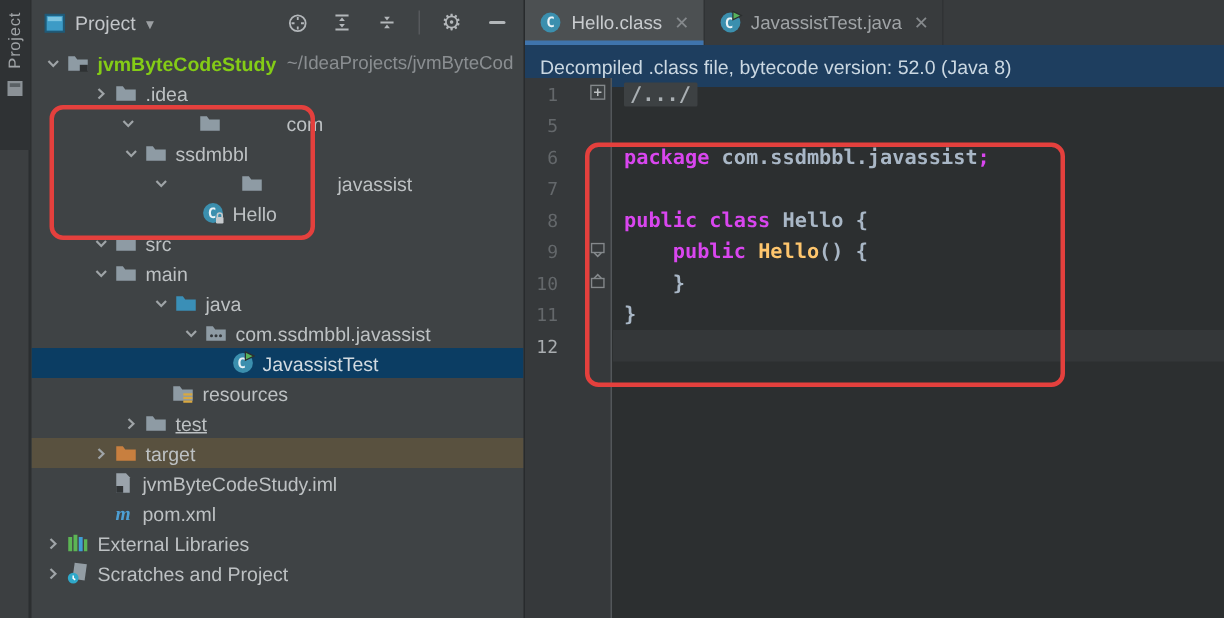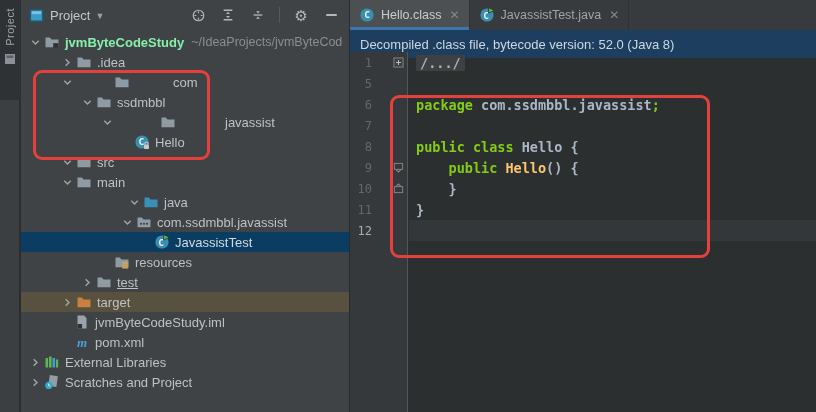--- a/index.html
+++ b/index.html
@@ -27,21 +27,21 @@
 
   
   .tree{position:absolute;top:30px;left:0;right:0;bottom:0;padding-top:2px;overflow:hidden;}
   .trow{height:20px;display:flex;align-items:center;font-size:13px;color:#bdc1c3;white-space:nowrap;cursor:pointer;overflow:hidden;}
   .trow.selected{background:#0b3d63;color:#d2dae0;}
   .trow.excluded{background:#59513f;}
   .tchev{width:16px;flex:0 0 16px;height:16px;display:flex;align-items:center;justify-content:center;}
   .tchev-pad{width:14px;flex:0 0 14px;}
   .ticon{width:16px;flex:0 0 16px;height:16px;margin:0 5px 0 1px;display:flex;align-items:center;justify-content:center;}
   .ticon svg{display:block}
-  .tlabel.bold{font-weight:bold;color:#86efac;}
+  .tlabel.bold{font-weight:bold;color:#84cc16;}
   .tpath{color:#8a8e91;margin-left:7px;font-size:12.5px;}
 
   
   .editor{position:absolute;left:350px;top:0;right:0;bottom:0;background:#2c2f30;}
   .tabbar{height:30px;background:#383b3d;display:flex;align-items:stretch;}
   .tab{position:relative;display:flex;align-items:center;gap:6px;padding:0 9px;font-size:12.5px;color:#a0a4a7;cursor:pointer;border-right:1px solid #303335;}
   .tab .ticon{margin:0}
   .tab.active{background:#4c5052;color:#c9cccf;}
   .tab.active::after{content:"";position:absolute;left:0;right:0;bottom:0;height:3px;background:#3f74ad;}
   .tab-close{color:#85898c;font-size:12px;margin-left:2px;line-height:1;}
@@ -49,21 +49,21 @@
 
   .ebody{position:absolute;top:52px;left:0;right:0;bottom:0;}
   .gutterbg{position:absolute;left:0;top:0;bottom:0;width:58px;background:#36393b;border-right:1px solid #53575a;}
   .lines{position:relative;}
   .cline{height:21px;display:flex;align-items:center;font-family:"DejaVu Sans Mono",monospace;font-size:13.5px;font-weight:bold;}
   .cline.current{background:linear-gradient(to right,transparent 59px,#343739 59px);}
   .lnum{width:22px;flex:0 0 22px;text-align:right;color:#64686b;font-size:12px;font-weight:normal;}
   .cline.current .lnum{color:#a9adb0;}
   .foldcol{width:36px;flex:0 0 36px;height:100%;display:flex;align-items:center;justify-content:flex-end;padding-right:4px;}
   .ctext{padding-left:8px;color:#A9B7C6;white-space:pre;}
-  .tok-kw{color:#84cc16;}
+  .tok-kw{color:#d946ef;}
   .tok-ctor{color:#FFC66D;}
   .tok-pl{color:#A9B7C6;}
   .chip{background:#3d4143;color:#aab0b4;padding:0 4px;border-radius:1px;}
 
   
   .ann{position:absolute;border:3px solid #e4403d;border-radius:9px;pointer-events:none;z-index:50;}
 </style>
 </head>
 <body>
 
@@ -144,21 +144,21 @@
               <path d="M4 2.5 L7.6 6 L4 9.5" stroke="#9fa4a7" stroke-width="1.6" fill="none"></path>
             </svg>
           </span>
           <span class="ticon">
             <svg width="16" height="16" viewBox="0 0 16 16">
               <path d="M1.5 3.5h4.4l1.6 2.1h7V13.2H1.5z" fill="#8e9ba4"></path>
             </svg>
           </span>
           <span class="tlabel">.idea</span>
         </div>
-        <div class="trow" style="padding-left: 38px; gap: 38px;">
+        <div class="trow" style="padding-left: 56px; gap: 38px;">
           <span class="tchev">
             <svg width="11" height="11" viewBox="0 0 12 12">
               <path d="M2.5 4 L6 7.6 L9.5 4" stroke="#9fa4a7" stroke-width="1.6" fill="none"></path>
             </svg>
           </span>
           <span class="ticon">
             <svg width="16" height="16" viewBox="0 0 16 16">
               <path d="M1.5 3.5h4.4l1.6 2.1h7V13.2H1.5z" fill="#8e9ba4"></path>
             </svg>
           </span>
@@ -221,21 +221,21 @@
               <path d="M2.5 4 L6 7.6 L9.5 4" stroke="#9fa4a7" stroke-width="1.6" fill="none"></path>
             </svg>
           </span>
           <span class="ticon">
             <svg width="16" height="16" viewBox="0 0 16 16">
               <path d="M1.5 3.5h4.4l1.6 2.1h7V13.2H1.5z" fill="#8e9ba4"></path>
             </svg>
           </span>
           <span class="tlabel">main</span>
         </div>
-        <div class="trow" style="padding-left: 105px;">
+        <div class="trow" style="padding-left: 78px;">
           <span class="tchev">
             <svg width="11" height="11" viewBox="0 0 12 12">
               <path d="M2.5 4 L6 7.6 L9.5 4" stroke="#9fa4a7" stroke-width="1.6" fill="none"></path>
             </svg>
           </span>
           <span class="ticon">
             <svg width="16" height="16" viewBox="0 0 16 16">
               <path d="M1.5 3.5h4.4l1.6 2.1h7V13.2H1.5z" fill="#3a8fb7"></path>
             </svg>
           </span>

